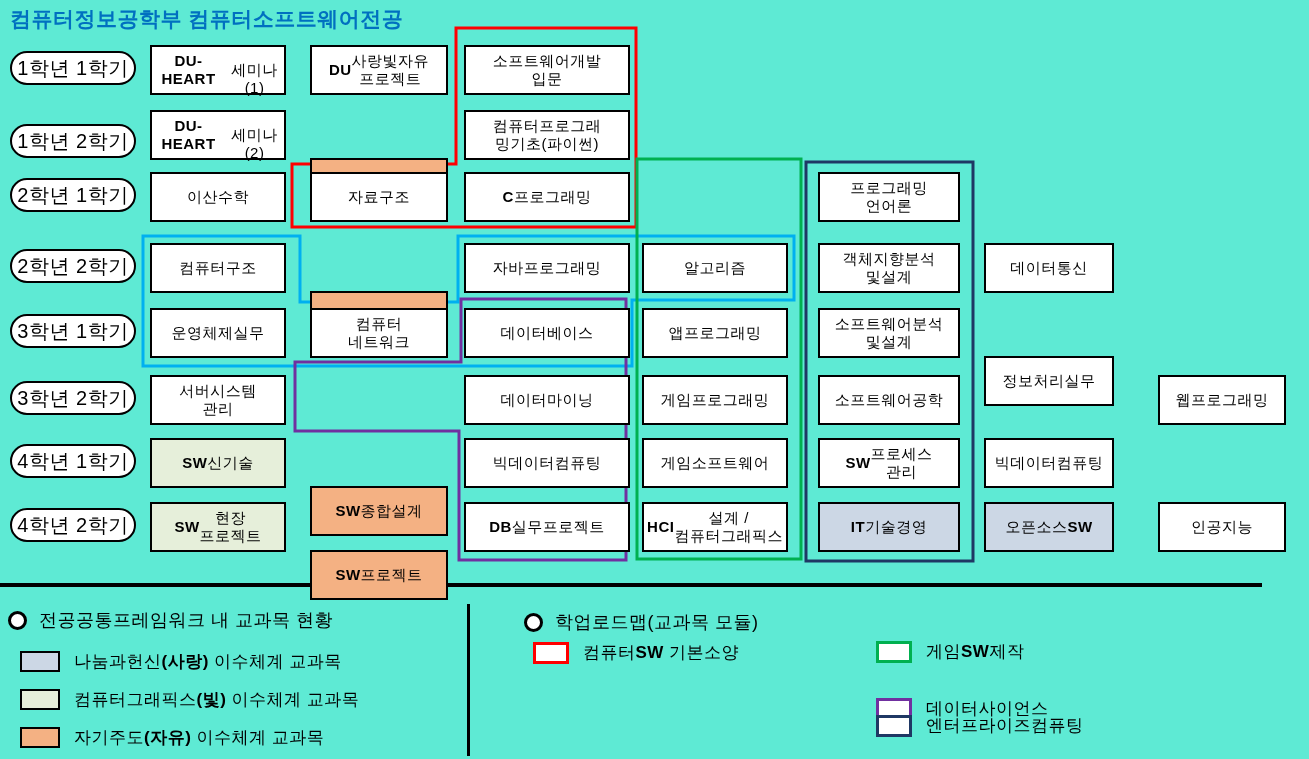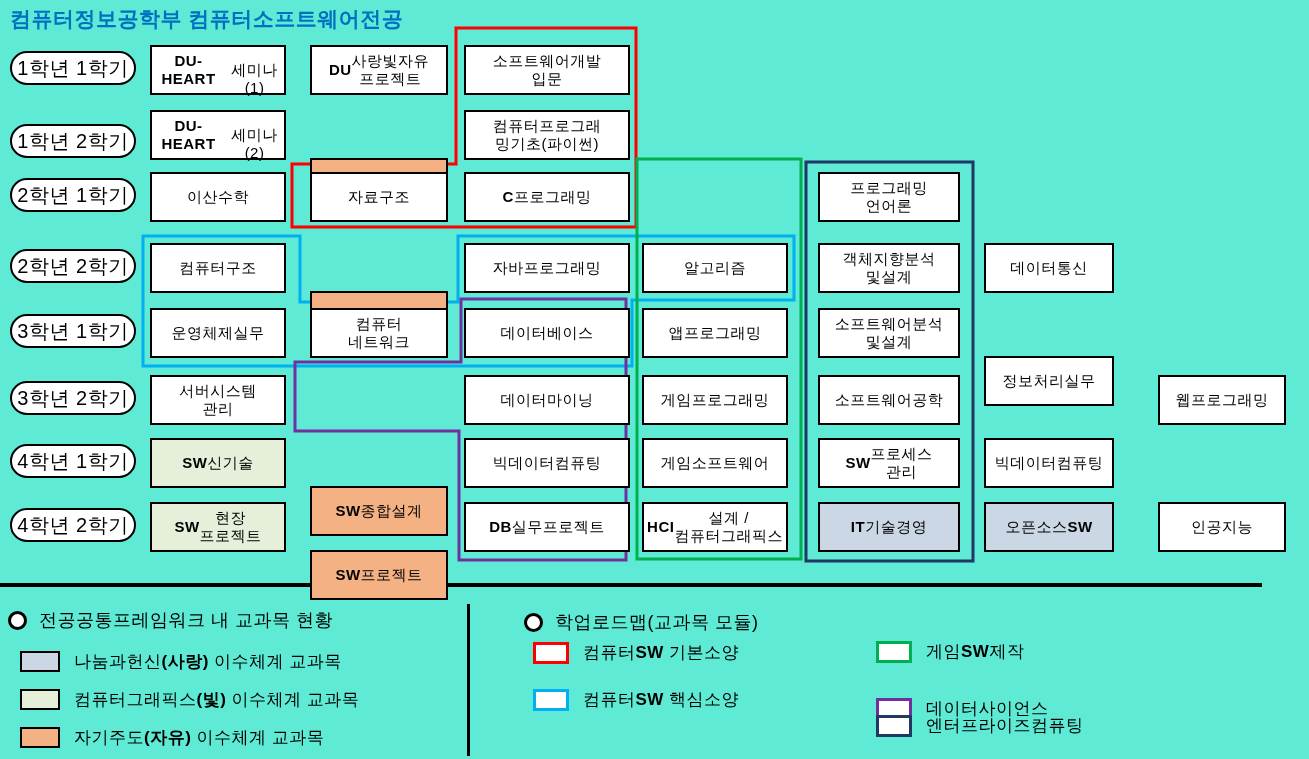--- a/index.html
+++ b/index.html
@@ -124,24 +124,20 @@
   </div>
 
   <div class="lg-header" style="left:524px;top:610px">
     <span class="bullet"></span>
     <span>학업로드맵(교과목 모듈)</span>
   </div>
   <div class="litem" style="left:533px;top:641px">
     <span class="swatch-line" style="border-color: rgb(255, 0, 0);"></span>
     <span>컴퓨터<b>SW</b> 기본소양</span>
   </div>
-  <div class="litem" style="left:533px;top:688px">
-    <span class="swatch-line" style="border-color: rgb(0, 176, 240);"></span>
-    <span>컴퓨터<b>SW</b> 핵심소양</span>
-  </div>
   <div class="litem" style="left:876px;top:640px">
     <span class="swatch-line" style="border-color: rgb(0, 176, 80);"></span>
     <span>게임<b>SW</b>제작</span>
   </div>
   <div class="litem" style="left:876px;top:697px">
     <span class="swatch-line" style="border-color: rgb(112, 48, 160);"></span>
     <span>데이터사이언스</span>
   </div>
   <div class="litem" style="left:876px;top:714px">
     <span class="swatch-line" style="border-color: rgb(31, 56, 100);"></span>

